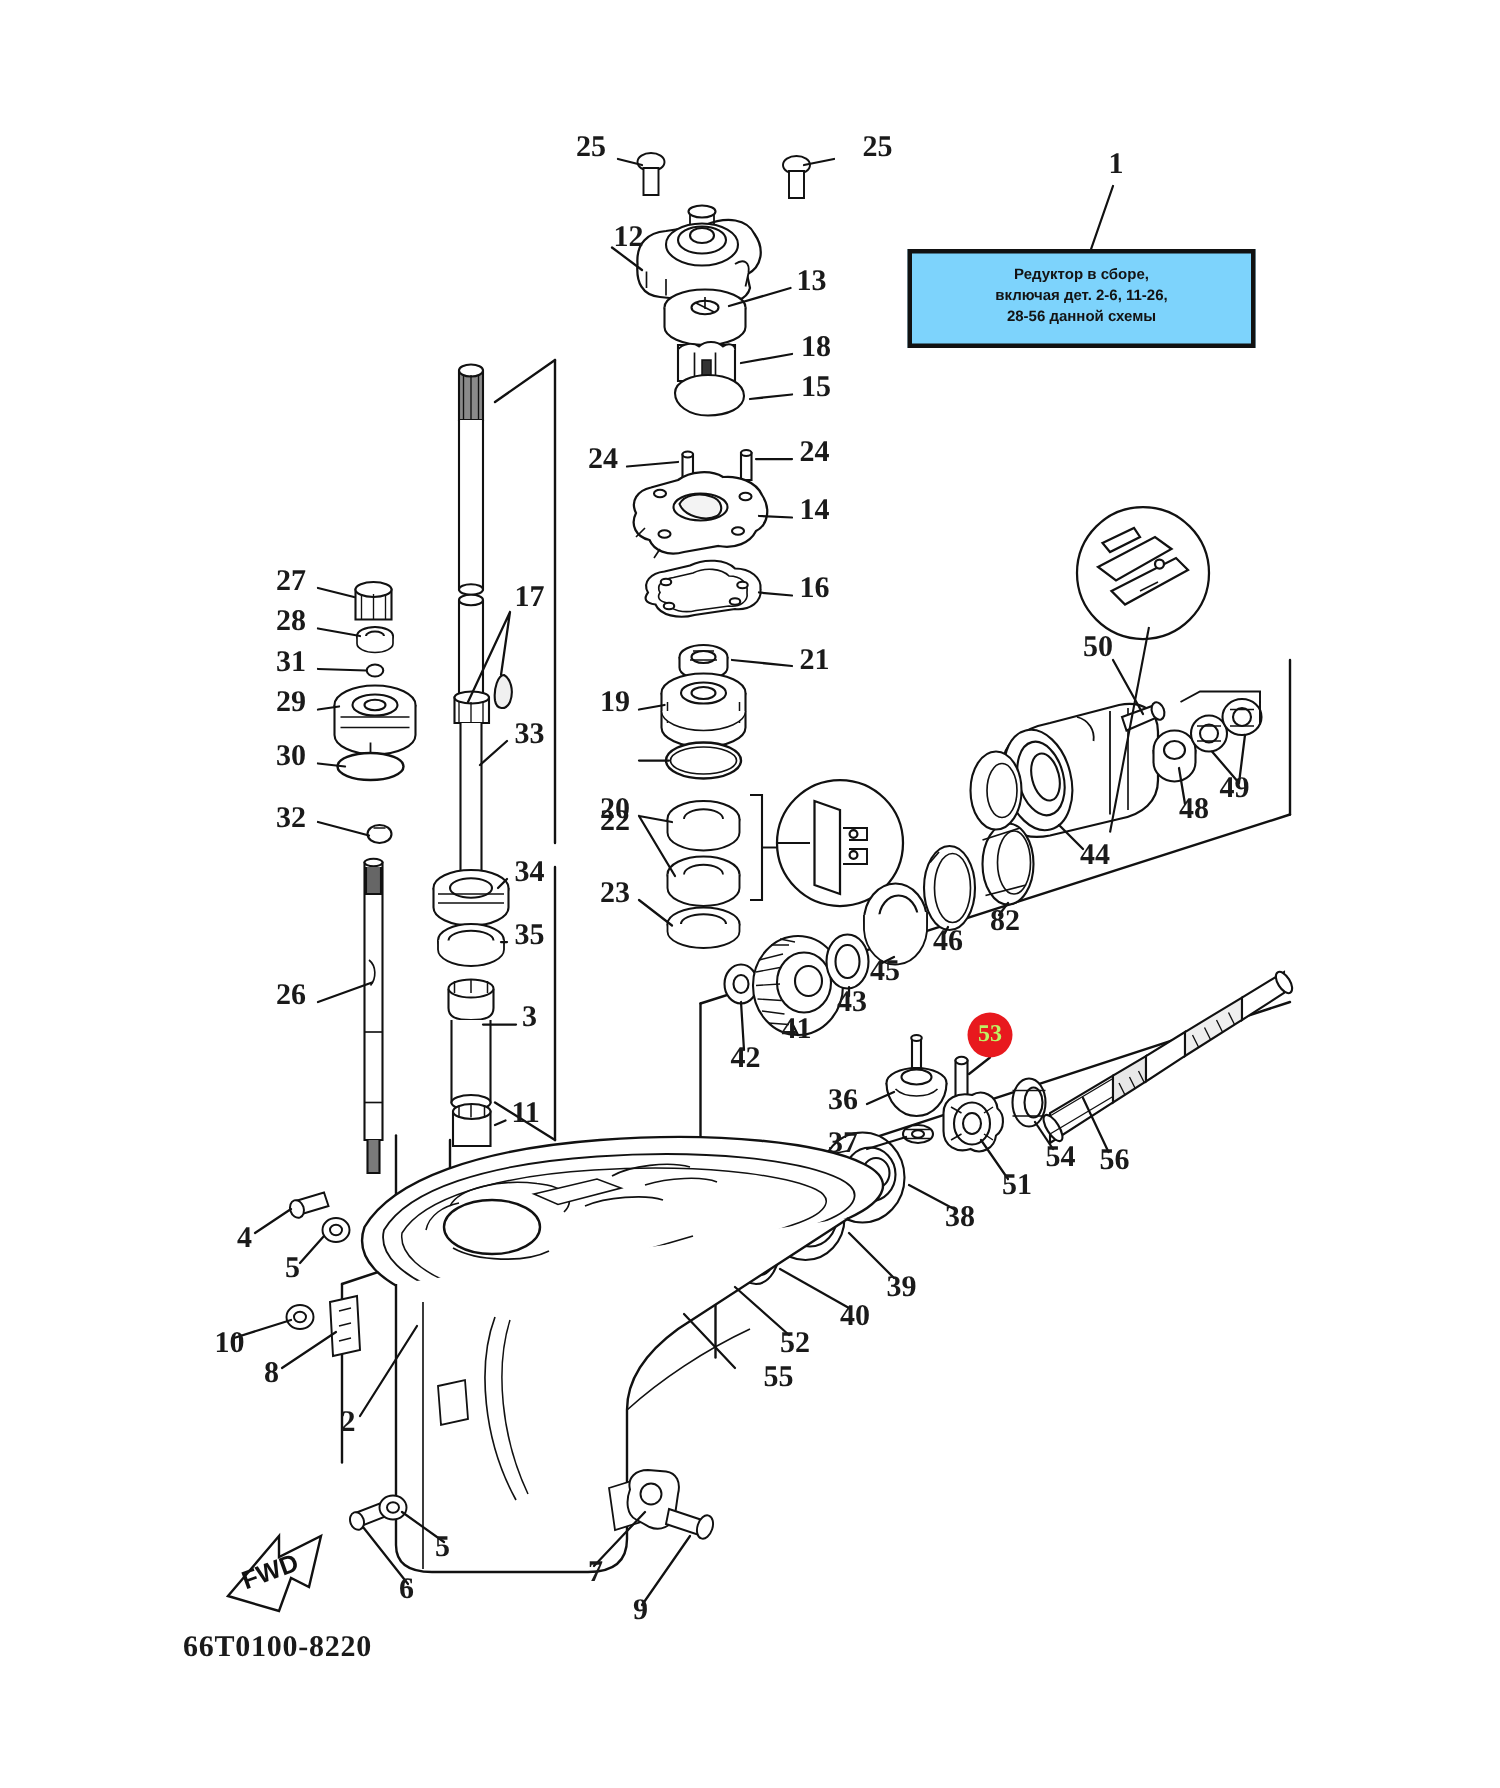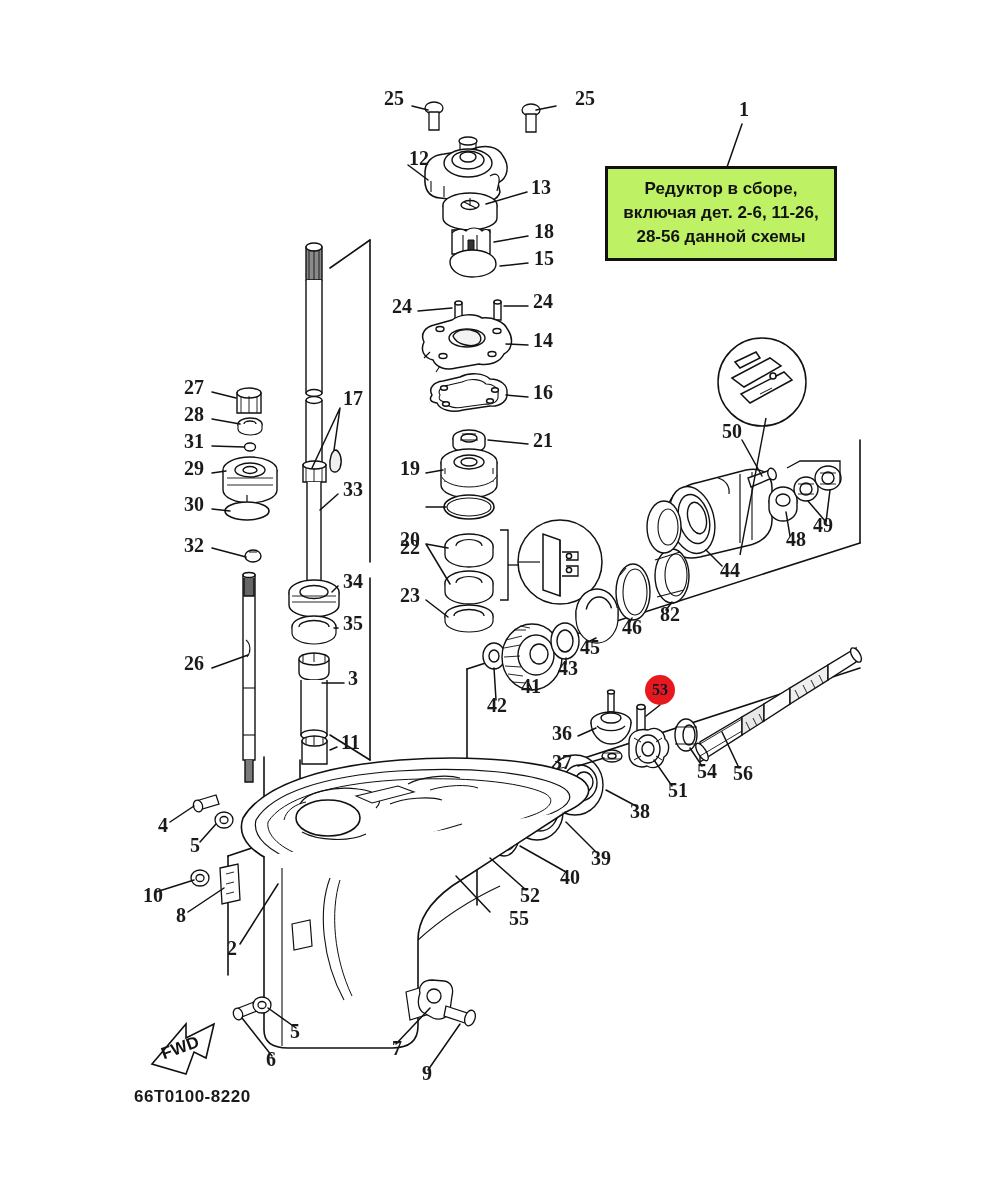--- a/index.html
+++ b/index.html
@@ -41,51 +41,51 @@
     color: #1a1a1a;
     line-height: 1;
     white-space: nowrap;
     pointer-events: auto;
   }
   .callout.hl {
     width: 30px;
     height: 30px;
     border-radius: 50%;
     background: #e8191e;
-    color: #0f172a;
+    color: #bef264;
     font-size: 16px;
     display: flex;
     align-items: center;
     justify-content: center;
   }
   .note-box {
     position: absolute;
     left: 605px;
     top: 166px;
     width: 232px;
     border: 3px solid #111111;
-    background: #bef264;
+    background: #7dd3fc;
     padding: 8px 6px 9px 6px;
     box-sizing: border-box;
     text-align: center;
     font-family: "Liberation Sans", sans-serif;
     font-weight: bold;
-    font-size: 17px;
+    font-size: 10px;
     line-height: 1.42;
     color: #131313;
     pointer-events: auto;
   }
   .note-box div { white-space: nowrap; }
   .drawing-number {
     position: absolute;
-    left: 134px;
+    left: 122px;
     top: 1087px;
-    font-family: Liberation Sans, sans-serif;
+    font-family: Liberation Serif, serif;
     font-weight: bold;
-    font-size: 17px;
+    font-size: 20px;
     letter-spacing: 0.5px;
     color: #1a1a1a;
     pointer-events: auto;
   }
   .fwd-label {
     font-family: "Liberation Sans", sans-serif;
     font-weight: bold;
     font-size: 17px;
     fill: #111;
   }

